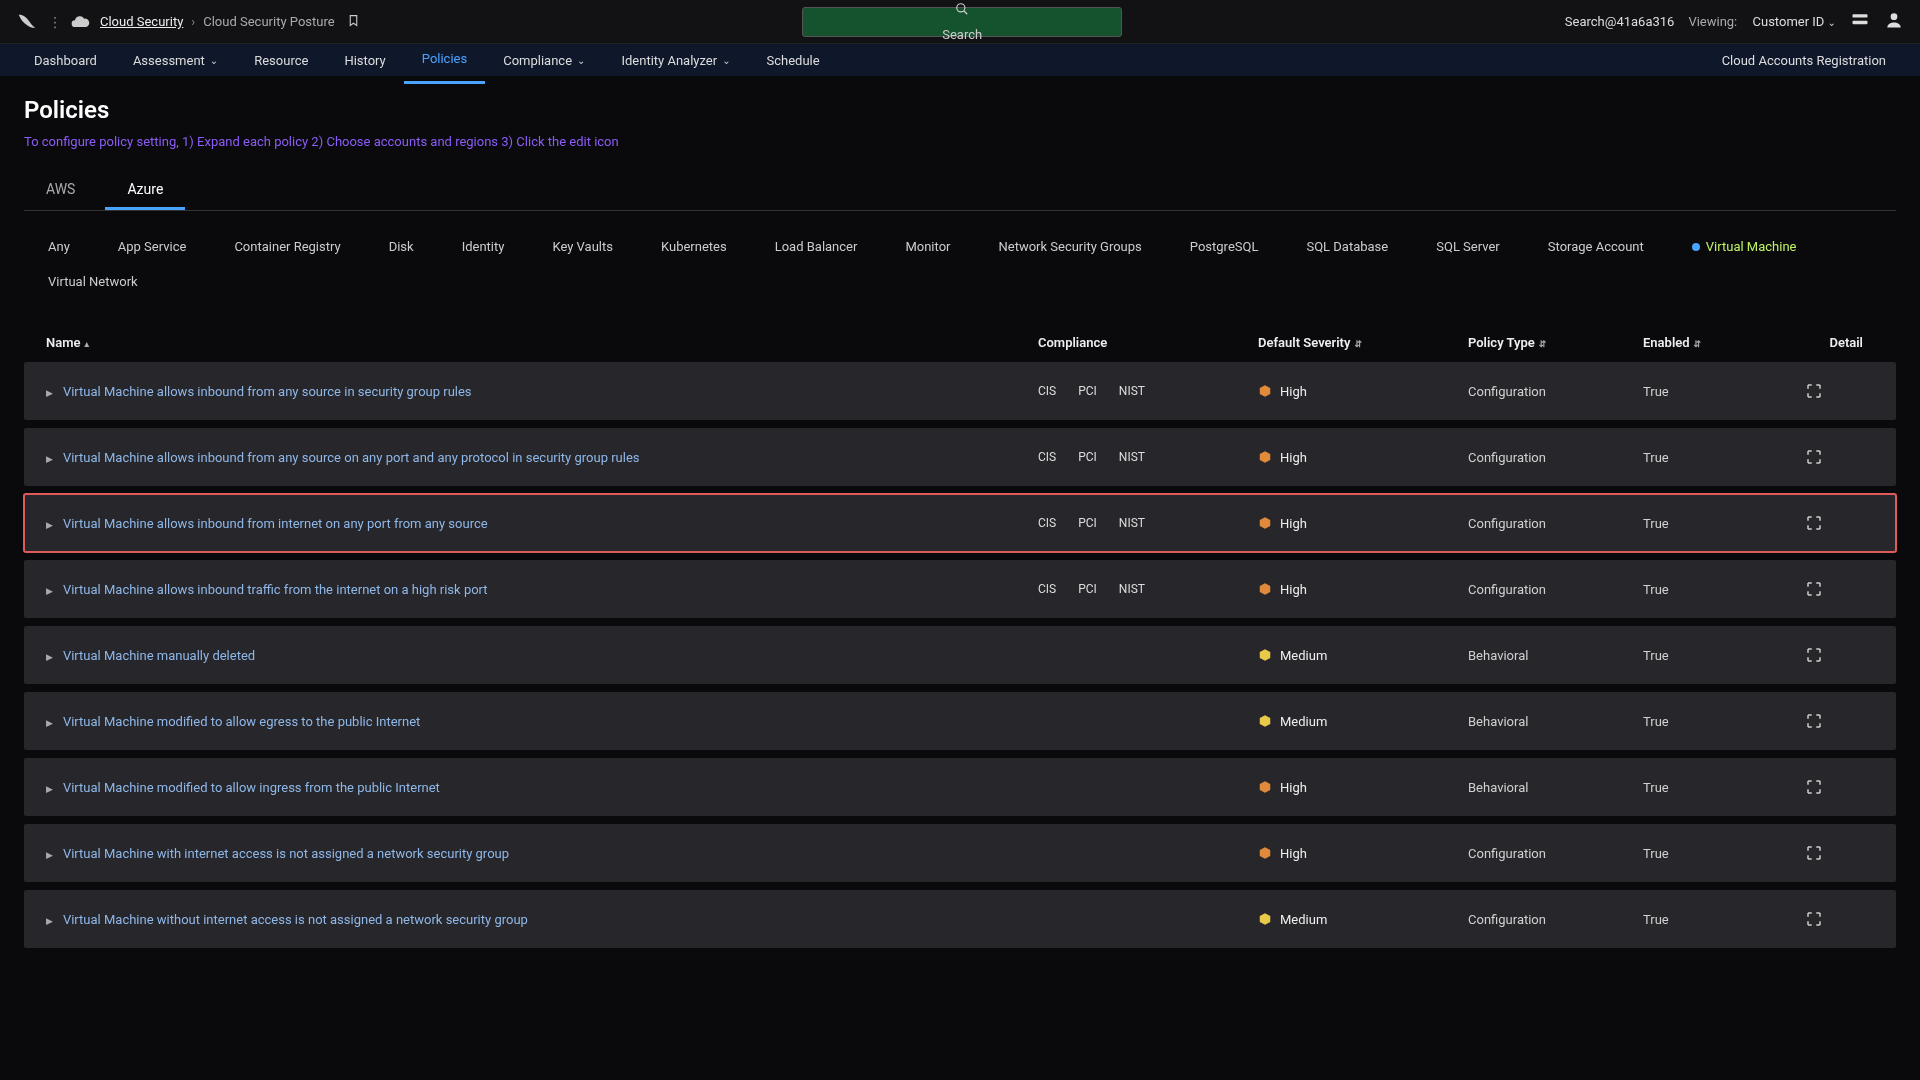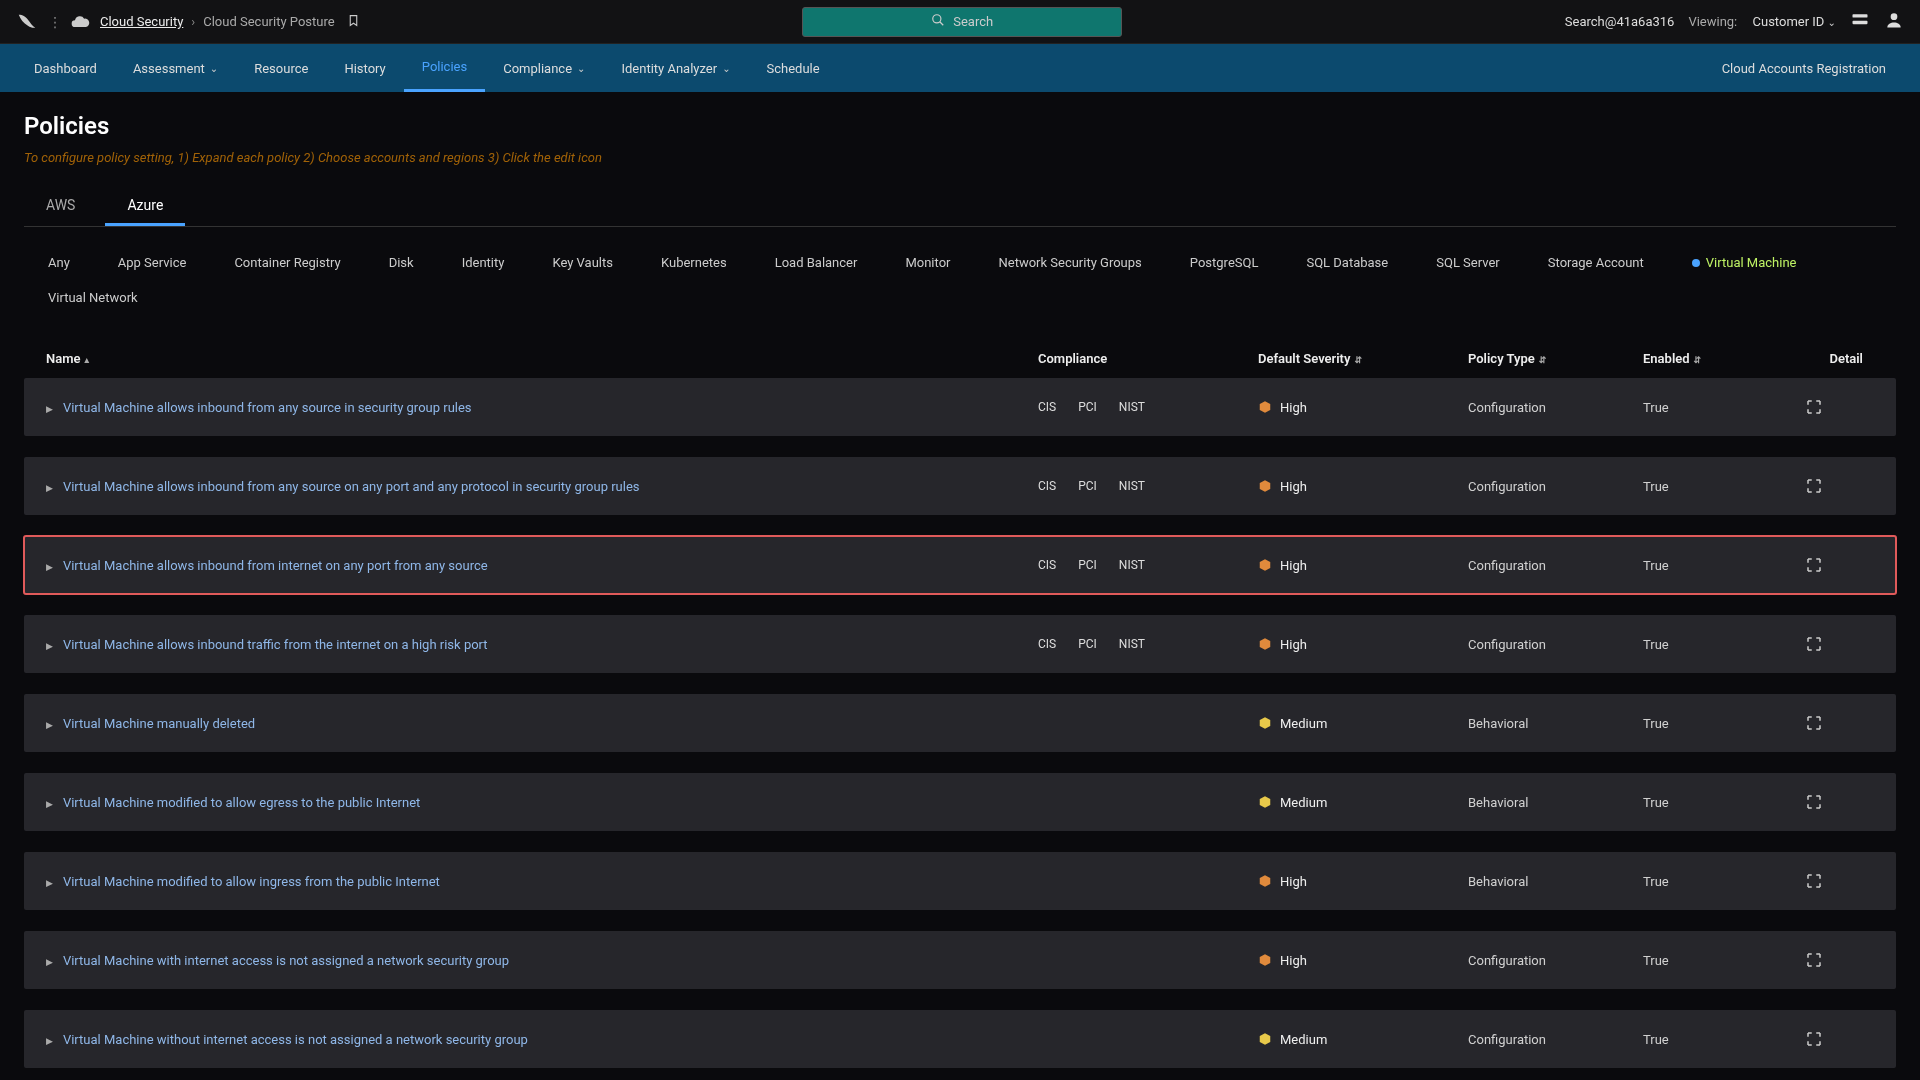--- a/index.html
+++ b/index.html
@@ -27,45 +27,46 @@
 .breadcrumb { display: flex; align-items: center; gap: 8px; font-size: 13px; }
 .breadcrumb .bc-link { color: #ececec; text-decoration: underline; cursor: pointer; }
 .breadcrumb .bc-sep { color: #888; }
 .breadcrumb .bc-current { color: #aaa; }
 .bookmark-icon { color: #ccc; margin-left: 4px; }
 .topbar-center { flex: 1; display: flex; justify-content: center; }
 .search-box {
   display: flex; align-items: center; gap: 8px;
   width: 320px; height: 30px;
   border: 1px solid #555; border-radius: 3px;
-  padding: 0 12px; background: #0f766e;
+  padding: 0 12px; background: #14532d;
   justify-content: center;
+  flex-direction: column;
 }
 .search-box .sicon { color: #ccc; }
 .search-box .stext { color: #ccc; font-size: 13px; }
 .topbar-right { display: flex; align-items: center; gap: 14px; font-size: 13px; color: #ddd; }
 .topbar-right .view-label { color: #aaa; }
 .topbar-right .dropdown-ic { font-size: 10px; color: #ccc; }
 .icon-btn { color: #ddd; cursor: pointer; }
 
 .navbar {
-  display: flex; align-items: center; height: 48px;
-  padding: 0 16px; background: #0c4a6e;
+  display: flex; align-items: center; height: 32px;
+  padding: 0 16px; background: #0f172a;
 }
 .nav-item {
   padding: 0 18px; height: 48px; display: flex; align-items: center;
   font-size: 13px; color: #ddd; cursor: pointer; gap: 5px;
 }
 .nav-item.active { color: #4aa3ff; border-bottom: 3px solid #4aa3ff; }
 .nav-right { margin-left: auto; text-align: center; }
 .chev { font-size: 10px; color: #ccc; }
 
 .content { padding: 20px 24px; }
 .page-title { font-size: 24px; font-weight: 600; color: #fff; margin-bottom: 10px; }
-.page-subtitle { font-size: 13px; color: #a16207; margin-bottom: 22px; font-style: italic; }
+.page-subtitle { font-size: 13px; color: #8b5cf6; margin-bottom: 22px; }
 
 .tabs { display: flex; gap: 8px; border-bottom: 1px solid #333; margin-bottom: 18px; }
 .tab {
   padding: 10px 22px; font-size: 14px; color: #aaa; cursor: pointer;
   border-bottom: 3px solid transparent;
 }
 .tab.active { color: #fff; border-bottom-color: #4aa3ff; }
 
 .filter-row { display: flex; flex-wrap: wrap; gap: 0; margin-bottom: 24px; }
 .filter-chip {
@@ -80,21 +81,21 @@
   font-size: 13px; font-weight: 600; color: #eee;
 }
 .col-name { flex: 0 0 1000px; padding-left: 8px; }
 .col-compl { flex: 0 0 220px; }
 .col-sev { flex: 0 0 210px; }
 .col-ptype { flex: 0 0 175px; }
 .col-enabled { flex: 0 0 160px; }
 .col-detail { flex: 0 0 60px; text-align: right; }
 .sort-ic { font-size: 9px; color: #aaa; margin-left: 4px; }
 
-.table-body { display: flex; flex-direction: column; gap: 21px; }
+.table-body { display: flex; flex-direction: column; gap: 8px; }
 .row {
   display: flex; align-items: center; padding: 18px 14px;
   background: #26262b; border-radius: 2px; font-size: 13px;
 }
 .row.highlighted { outline: 2px solid #e05a5a; outline-offset: -1px; }
 .tri { color: #aaa; font-size: 9px; margin-right: 10px; }
 .row-name { color: #8fb7e8; cursor: pointer; }
 .compl-badges { display: flex; gap: 22px; color: #ddd; font-size: 12px; }
 .sev { display: flex; align-items: center; gap: 8px; color: #eee; }
 .sev-hex { width: 14px; height: 14px; display: inline-block; }

